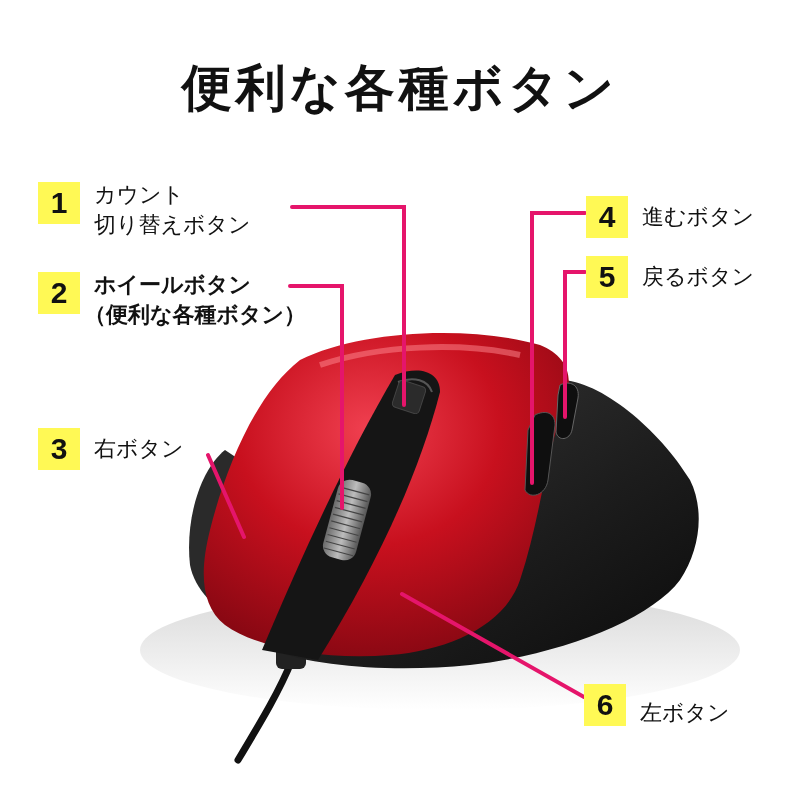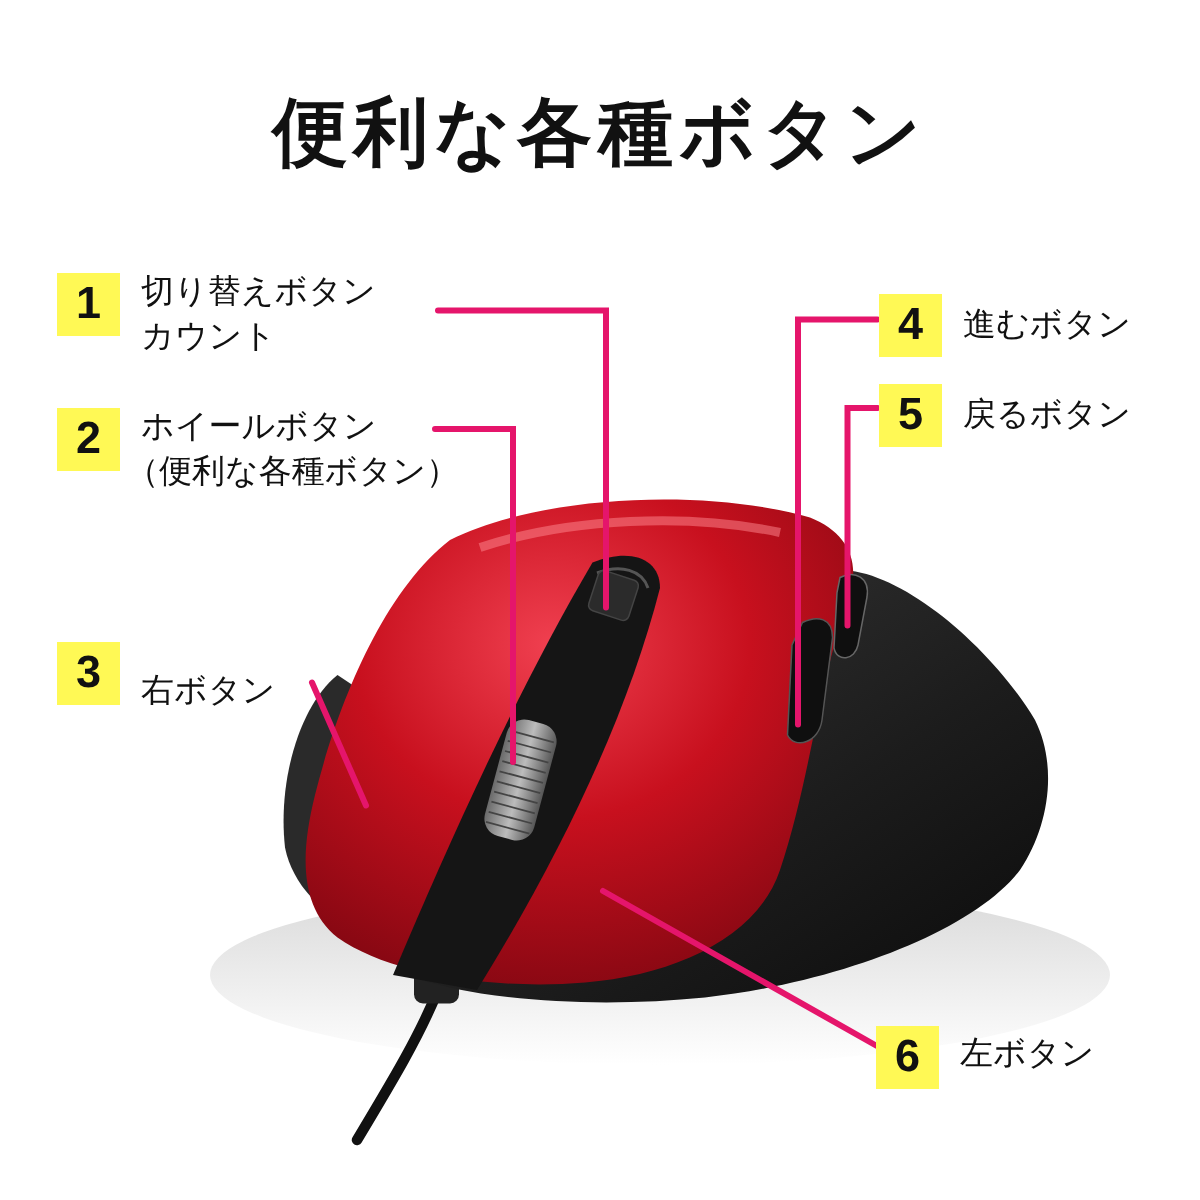--- a/index.html
+++ b/index.html
@@ -105,54 +105,54 @@
     <g stroke="#ffffff" stroke-width="1" fill="none" opacity="0.7">
       <line x1="244" y1="537" x2="244" y2="537"></line>
     </g>
   </svg>
 
   <div class="title">便利な各種ボタン</div>
 
   <div class="callout" style="left:38px; top:182px;">
     <div class="badge">1</div>
     <div class="label" style="margin-top:-2px;">
+      <span>カウント</span>
       <span>切り替えボタン</span>
-      <span>カウント</span>
     </div>
   </div>
 
   <div class="callout" style="left:38px; top:272px;">
     <div class="badge">2</div>
-    <div class="label" style="margin-top:-2px;">
+    <div class="label" style="margin-top:-2px;font-weight:bold;">
       <span>ホイールボタン</span>
       <span style="margin-left:-10px;">（便利な各種ボタン）</span>
     </div>
   </div>
 
   <div class="callout" style="left:38px; top:428px;">
     <div class="badge">3</div>
-    <div class="label" style="margin-top:18px;">
+    <div class="label" style="margin-top:6px;">
       <span>右ボタン</span>
     </div>
   </div>
 
   <div class="callout" style="left:586px; top:196px;">
     <div class="badge">4</div>
     <div class="label" style="margin-top:6px;text-align:right;">
       <span>進むボタン</span>
     </div>
   </div>
 
   <div class="callout" style="left:586px; top:256px;">
     <div class="badge">5</div>
     <div class="label" style="margin-top:6px;">
       <span>戻るボタン</span>
     </div>
   </div>
 
   <div class="callout" style="left:584px; top:684px;">
     <div class="badge">6</div>
-    <div class="label" style="margin-top:4px;">
+    <div class="label" style="margin-top:14px;">
       <span>左ボタン</span>
     </div>
   </div>
 
 </div>
 
 </body></html>

